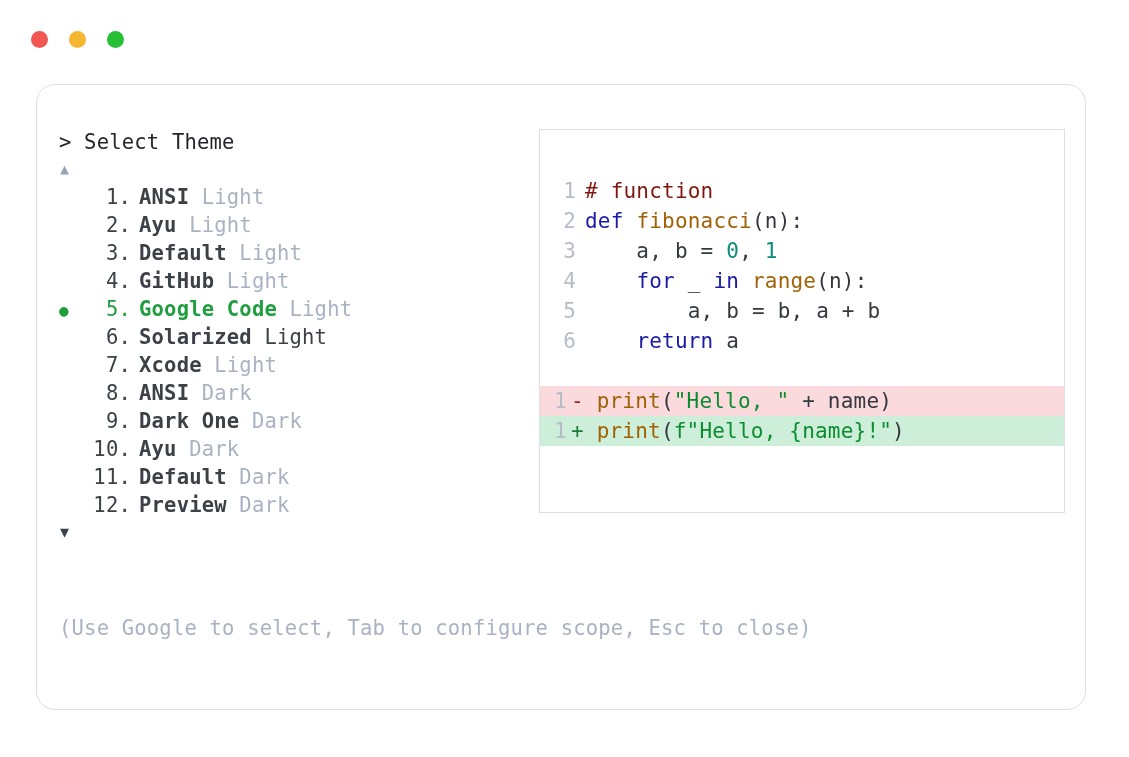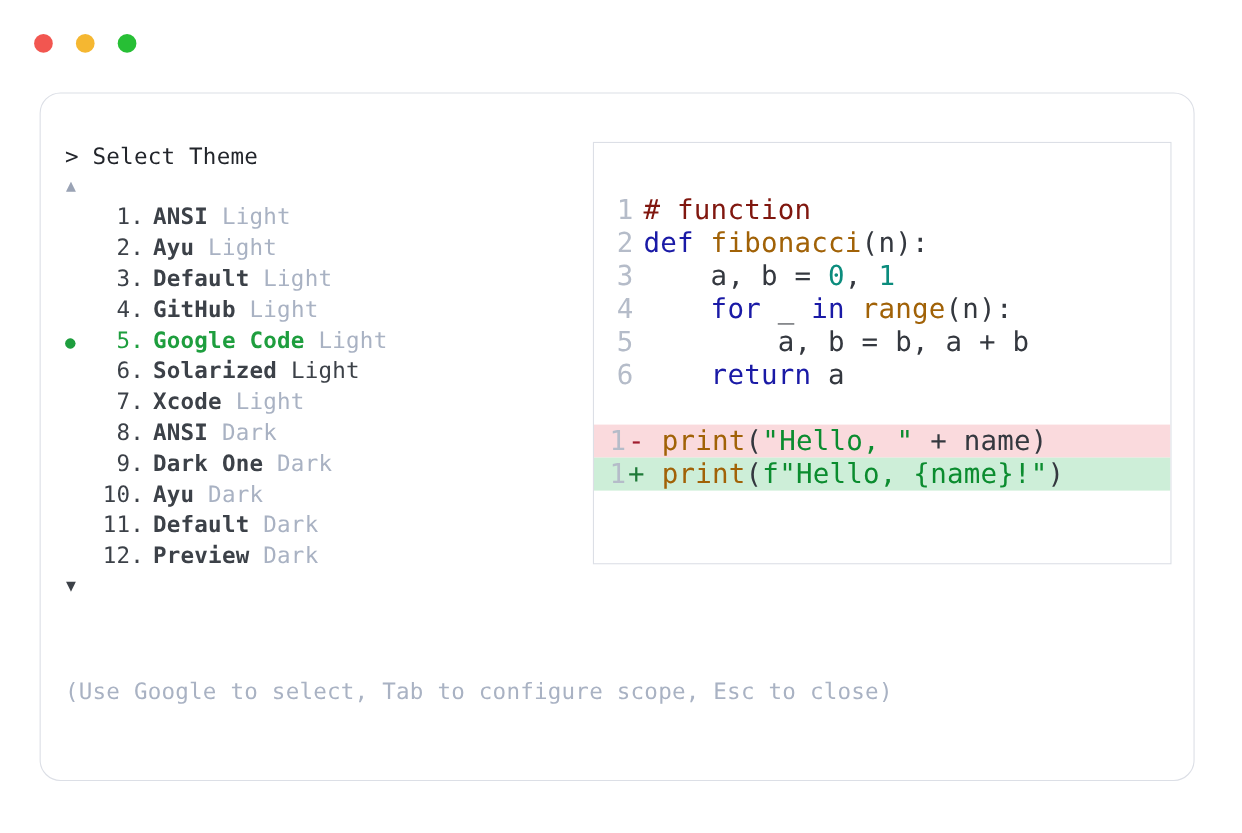--- a/index.html
+++ b/index.html
@@ -120,21 +120,21 @@
   }
   .preview-box {
     width: 526px;
     height: 384px;
     border: 1.5px solid #dcdfe6;
     background: #ffffff;
     padding: 46px 0 0 0;
     overflow: hidden;
   }
   .code-area {
-    font-size: 25px;
+    font-size: 21px;
     line-height: 30px;
     letter-spacing: 0.2px;
     white-space: pre;
   }
   .code-line { display: block; height: 30px; padding-left: 14px; }
   .code-line.diff { padding-left: 0; }
   .code-line.diff .ln { padding-left: 14px; }
   .ln {
     display: inline-block;
     width: 22px;

